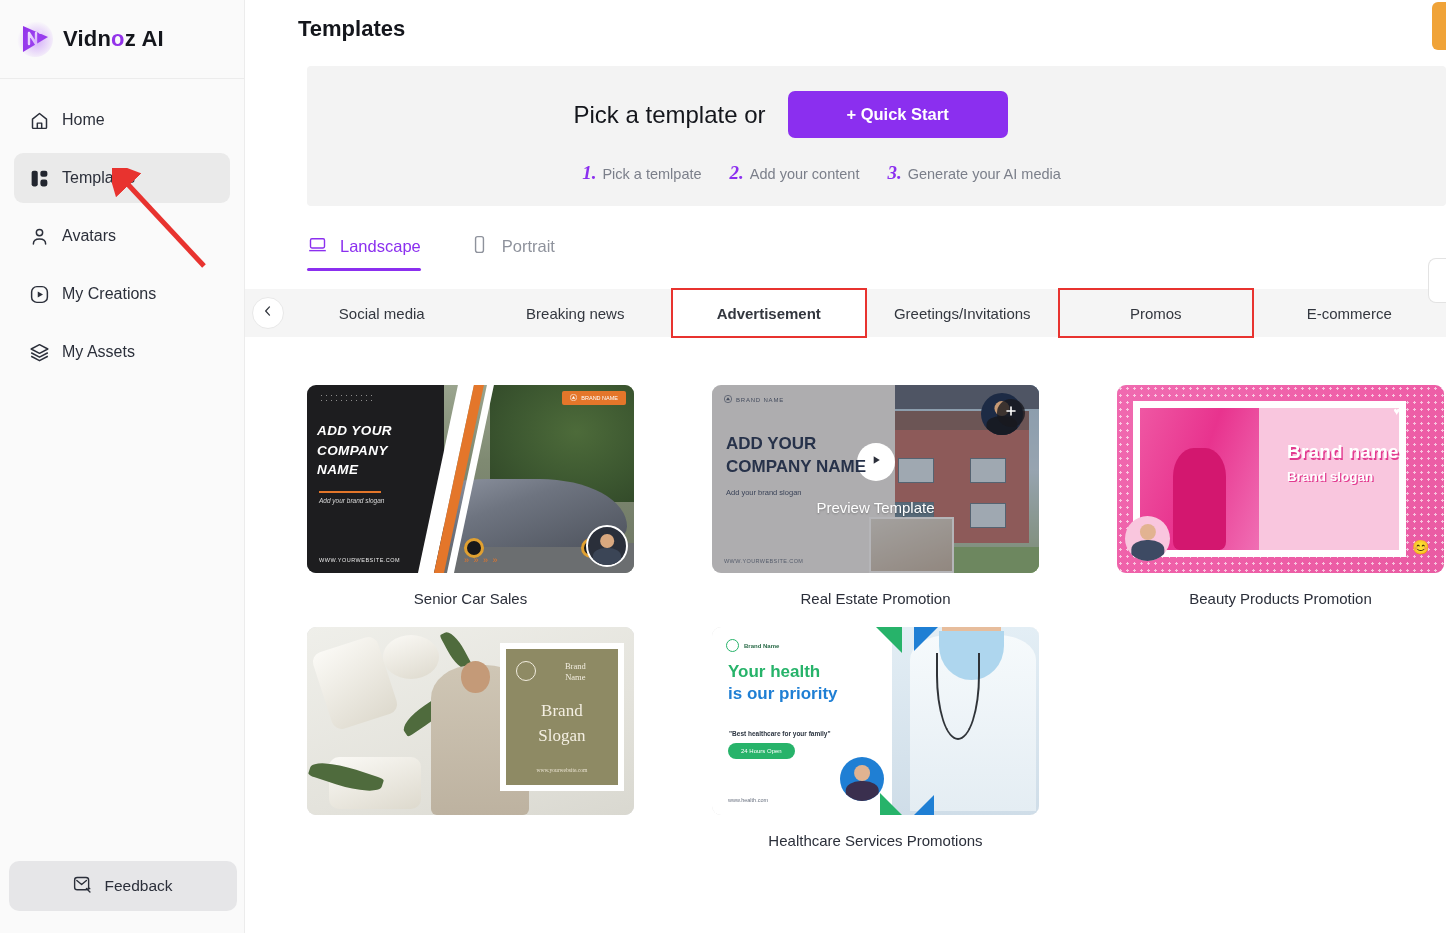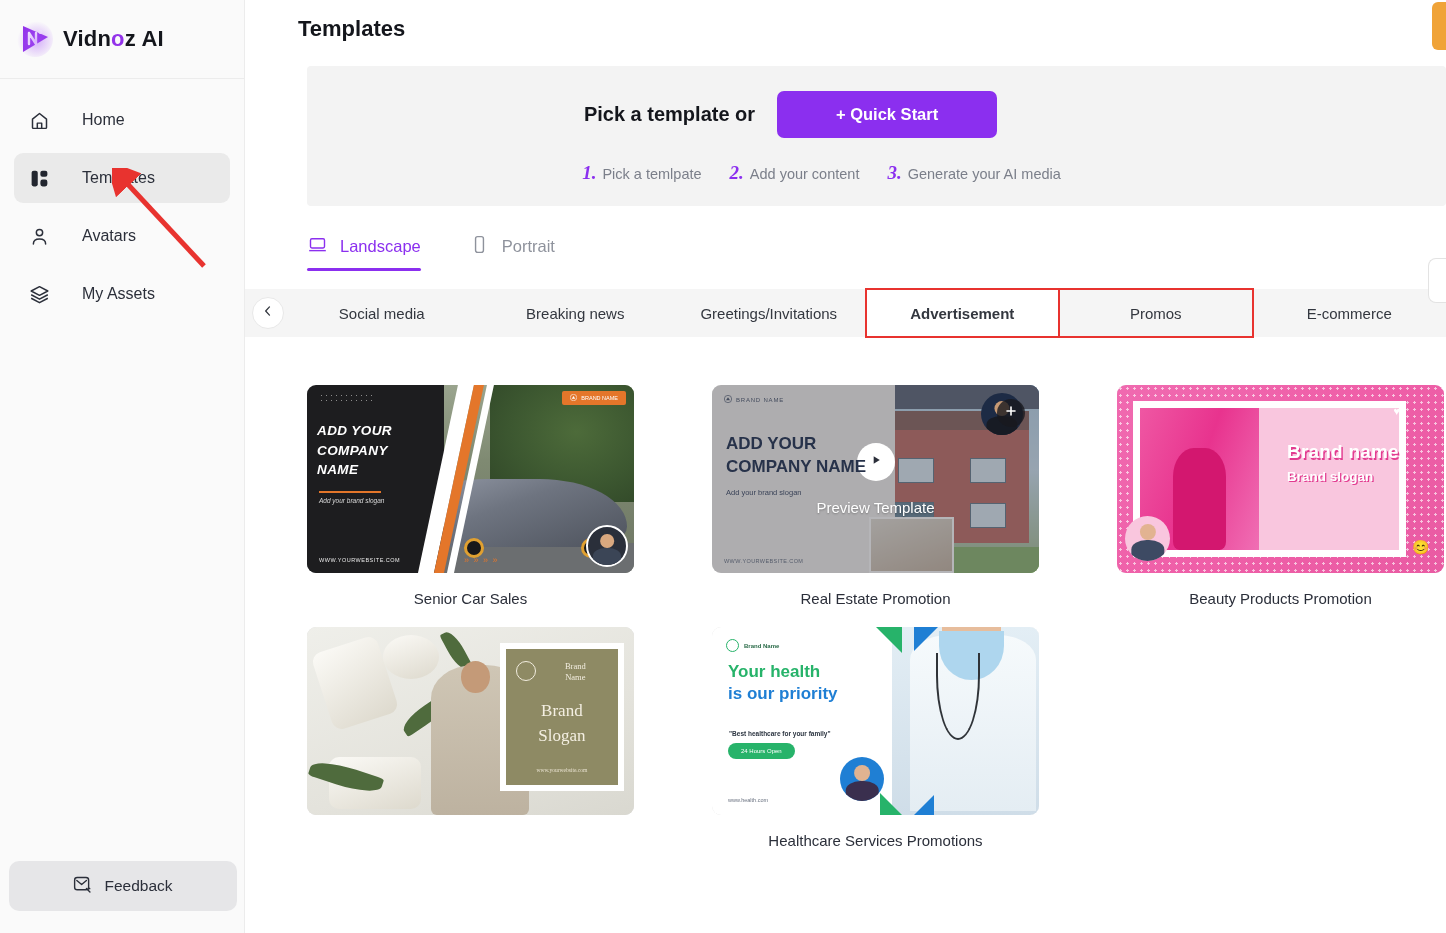--- a/index.html
+++ b/index.html
@@ -34,21 +34,21 @@
     border-radius: 50%;
   }
   .brand-text {
     font-size: 22px; font-weight: bold; letter-spacing: .2px; color: #14161c;
   }
   .brand-text .o { color: #9333ea; }
   .side-divider { height: 1px; background: #ececec; margin: 0 0 16px 0; }
 
   .nav { padding: 0 14px; }
   .nav-item {
-    height: 50px; display: flex; align-items: center; gap: 32px;
+    height: 50px; display: flex; align-items: center; gap: 12px;
     padding: 0 14px; border-radius: 9px; cursor: pointer;
     color: #2b2f3a; font-size: 16px; margin-bottom: 8px;
   }
   .nav-item.active { background: #eaeaea; }
   .nav-icon { width: 22px; height: 22px; display: flex; align-items: center; justify-content: center; flex: 0 0 22px; }
 
   .feedback-wrap { position: absolute; left: 0; bottom: 22px; width: 245px; display: flex; justify-content: center; }
   .feedback-btn {
     width: 228px; height: 50px; background: #e6e6e8; border-radius: 10px;
     display: flex; align-items: center; justify-content: center; gap: 11px;
@@ -62,21 +62,21 @@
 
   .hero {
     margin: 24px 0 0 62px; height: 140px; background: #f3f3f3; border-radius: 4px;
     position: relative;
   }
   .hero-row {
     position: absolute; left: 0; right: 0; top: 25px;
     display: flex; align-items: center; justify-content: center; gap: 22px;
     padding-right: 172px;
   }
-  .hero-head { font-size: 20px; font-weight: bold; color: #14161c; }
+  .hero-head { font-size: 24px; font-weight: normal; color: #14161c; }
   .quick-start {
     background: #8b2fef; color: #fff; border: none; border-radius: 7px;
     width: 220px; height: 47px; font-size: 16.5px; font-weight: bold; cursor: pointer;
     font-family: "Liberation Sans", sans-serif;
   }
   .hero-steps {
     position: absolute; left: 0; right: 0; top: 96px;
     display: flex; align-items: baseline; justify-content: center; gap: 28px;
     padding-right: 110px;
   }
@@ -339,20 +339,29 @@
       <div class="nav-item">
         <span class="nav-icon">
           <svg width="21" height="21" viewBox="0 0 24 24" fill="none" stroke="#2b2f3a" stroke-width="1.7" stroke-linecap="round">
               <circle cx="12" cy="7.5" r="3.6"></circle>
               <path d="M5 20.5c0-3.6 3.1-5.6 7-5.6s7 2 7 5.6"></path>
             </svg>
         </span>
         <span>Avatars</span>
       </div>
 
+      <div class="nav-item">
+        <span class="nav-icon">
+          <svg width="21" height="21" viewBox="0 0 24 24" fill="none" stroke="#2b2f3a" stroke-width="1.7">
+              <rect x="3" y="3" width="18" height="18" rx="6"></rect>
+              <path d="M10 8.5 16 12l-6 3.5z" fill="#2b2f3a" stroke="none"></path>
+            </svg>
+        </span>
+        <span>My Creations</span>
+      </div>
 
       <div class="nav-item">
         <span class="nav-icon">
           <svg width="21" height="21" viewBox="0 0 24 24" fill="none" stroke="#2b2f3a" stroke-width="1.7" stroke-linejoin="round">
               <path d="M12 3 21.5 8 12 13 2.5 8z"></path>
               <path d="M2.5 12.3 12 17.3l9.5-5"></path>
               <path d="M2.5 16.3 12 21.3l9.5-5"></path>
             </svg>
         </span>
         <span>My Assets</span>
@@ -423,22 +432,22 @@
       <div class="cat-arrow">
         <span>
           <svg width="14" height="14" viewBox="0 0 24 24" fill="none" stroke="#33373f" stroke-width="2.2" stroke-linecap="round" stroke-linejoin="round">
               <path d="M14.5 5 8 12l6.5 7"></path>
             </svg>
         </span>
       </div>
       <div class="cat-list">
         <div class="cat-item">Social media</div>
         <div class="cat-item">Breaking news</div>
+        <div class="cat-item selected redbox">Advertisement</div>
         <div class="cat-item">Greetings/Invitations</div>
-        <div class="cat-item selected redbox">Advertisement</div>
         <div class="cat-item redbox">Promos</div>
         <div class="cat-item">E-commerce</div>
       </div>
     </div>
 
     <div class="grid">
 
       <div class="card">
         <div class="thumb">
           <div class="tpl">

